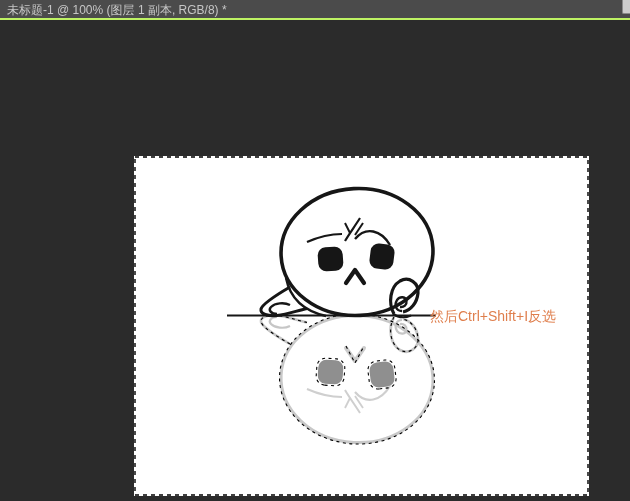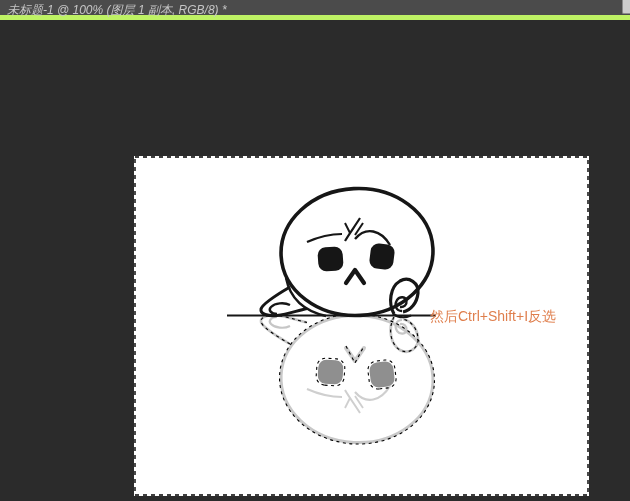--- a/index.html
+++ b/index.html
@@ -2,23 +2,23 @@
 <html><head>
 <meta charset="utf-8">
 <style>
   html,body{margin:0;padding:0;background:#2b2b2b;}
   #app{
     position:relative;width:630px;height:501px;overflow:hidden;
     background:#2b2b2b;font-family:"Liberation Sans","DejaVu Sans",sans-serif;
   }
   .titlebar{
     position:absolute;left:0;top:0;width:630px;height:20px;
-    background:#4b4b4b;border-bottom:5px solid #bef264;
+    background:#4b4b4b;border-bottom:2px solid #bef264;
     color:#c6c6c6;font-size:12px;line-height:20px;
-    white-space:nowrap;box-sizing:border-box;padding-left:7px;font-style:italic;
+    white-space:nowrap;box-sizing:border-box;padding-left:7px;
   }
   .scroll-nub{
     position:absolute;left:622px;top:0;width:8px;height:14px;
     background:#cdcdcd;border:1px solid #8a8a8a;border-top:none;border-right:none;
     border-radius:0 0 0 2px;box-sizing:border-box;
   }
   .workspace{
     position:absolute;left:16px;top:21px;width:630px;height:480px;
     background:#2b2b2b;
   }

